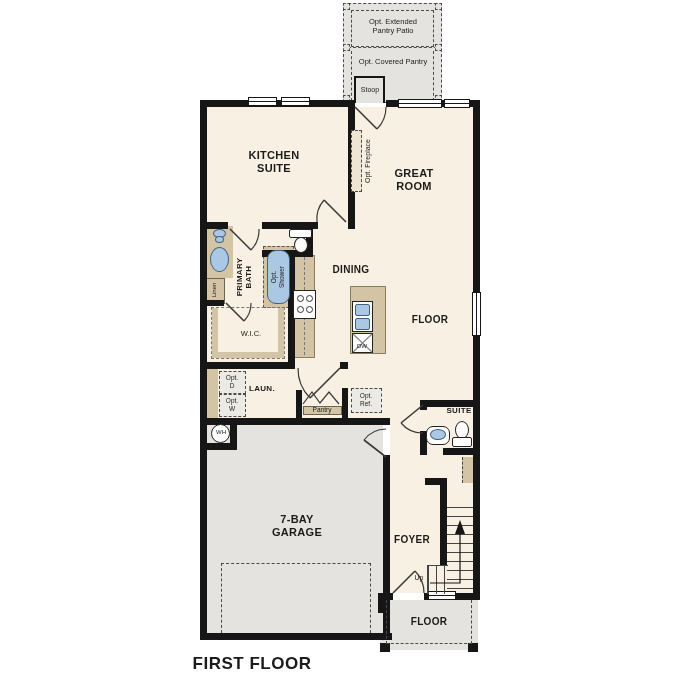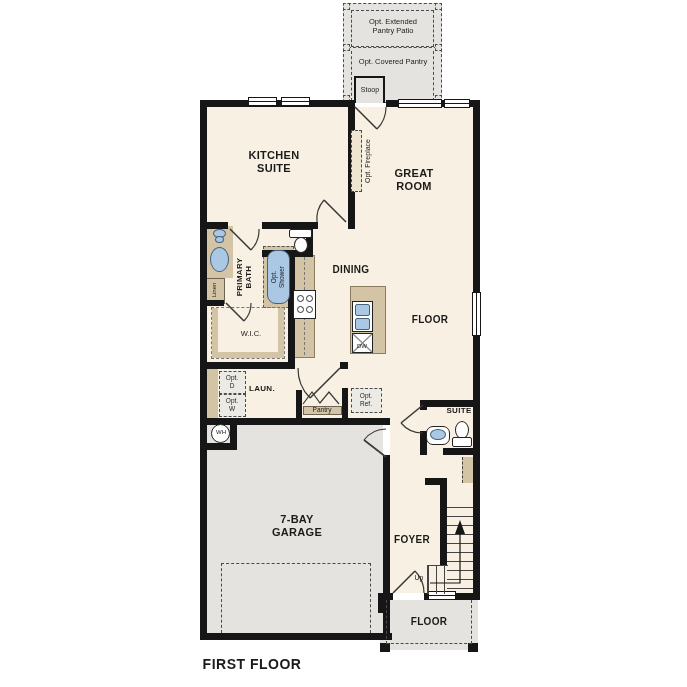--- a/index.html
+++ b/index.html
@@ -186,14 +186,14 @@
   <div class="lbl n" style="left:366px;top:400px;font-size:6.5px;">Opt.
 Ref.</div>
   <div class="lbl" style="left:459px;top:411px;font-size:8px;">SUITE</div>
   <div class="lbl n" style="left:221px;top:433px;font-size:6px;">WH</div>
   <div class="lbl" style="left:297px;top:526px;font-size:11px;">7-BAY
 GARAGE</div>
   <div class="lbl" style="left:412px;top:540px;font-size:10px;">FOYER</div>
   <div class="lbl n" style="left:419px;top:578px;font-size:7px;">Up</div>
   <div class="lbl" style="left:429px;top:622px;font-size:10px;">FLOOR</div>
   <div class="lbl n" style="left:362px;top:347px;font-size:6px;">DW</div>
-  <div class="lbl" style="left:252px;top:664px;font-size:14px;letter-spacing:.5px;">FIRST FLOOR</div>
+  <div class="lbl" style="left:252px;top:664px;font-size:17px;letter-spacing:.5px;">FIRST FLOOR</div>
 </div>
 
 </body></html>

